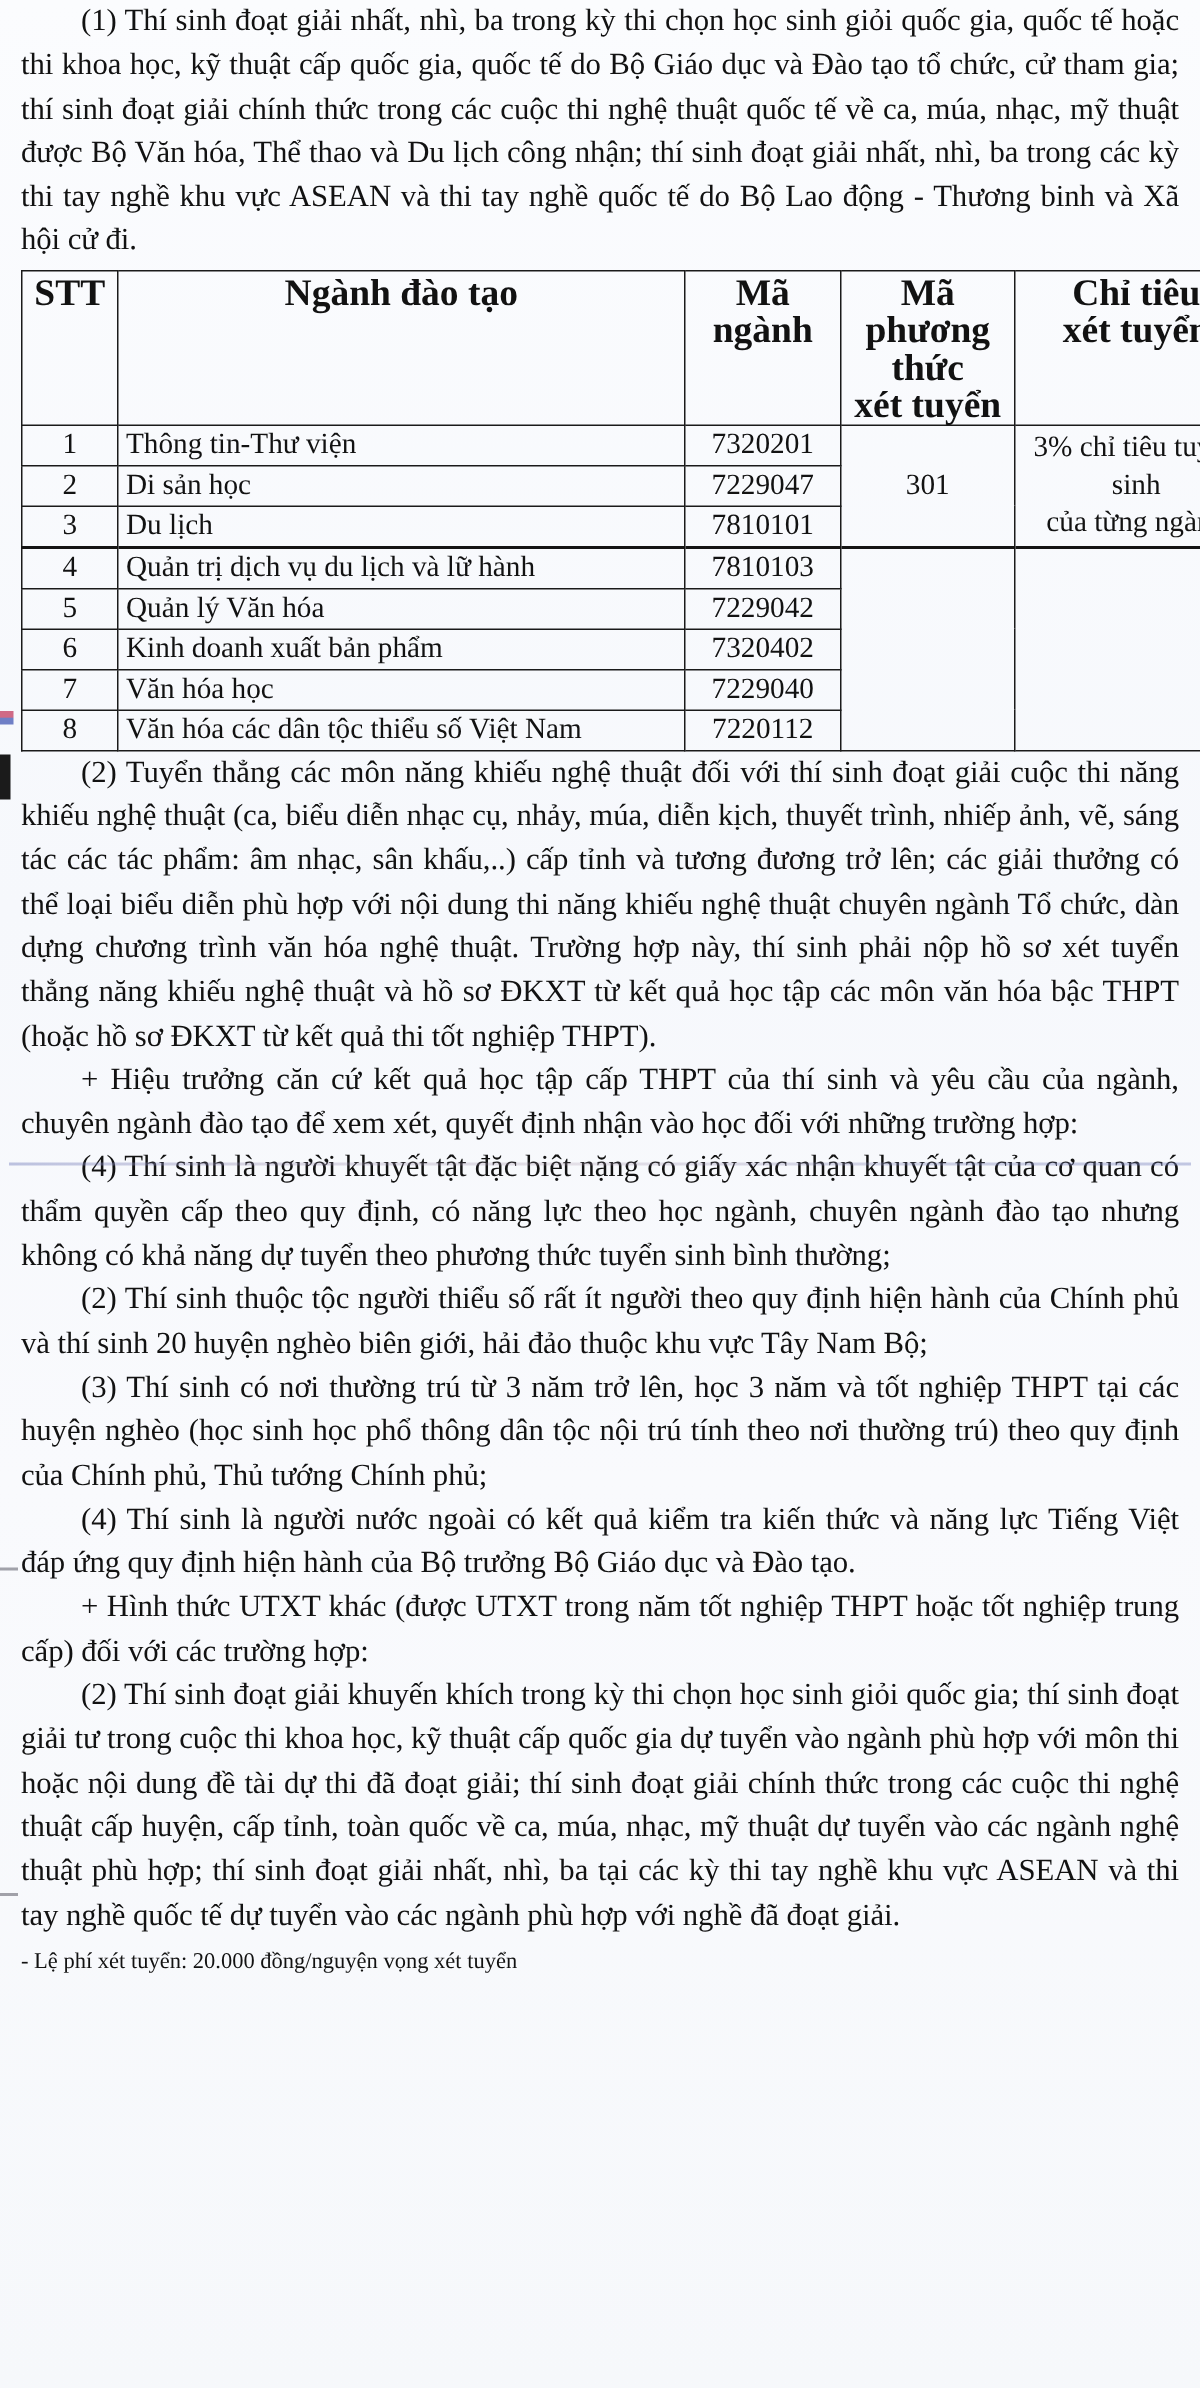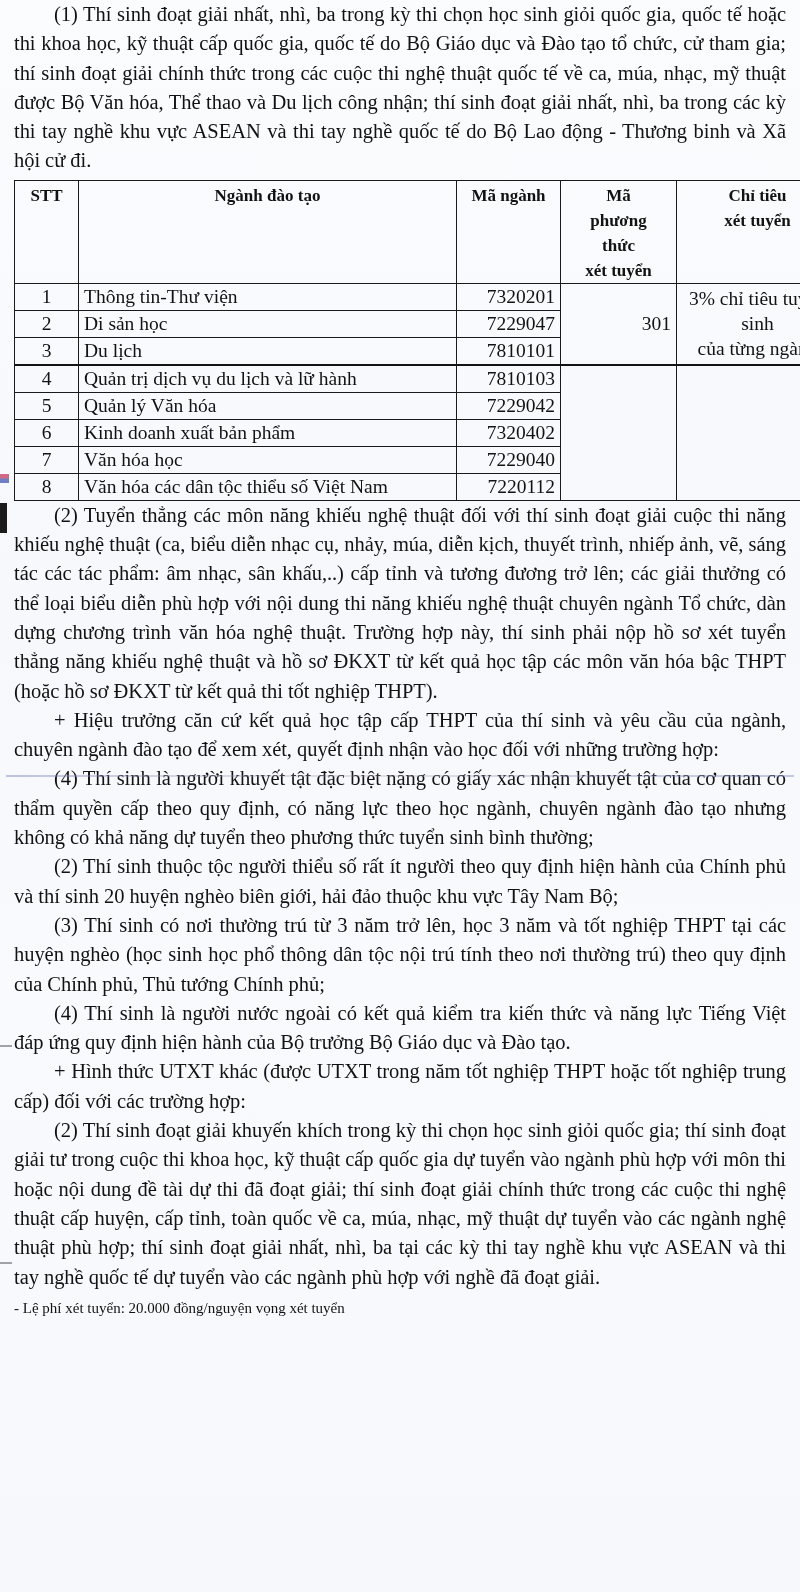--- a/index.html
+++ b/index.html
@@ -65,32 +65,32 @@
     border: 1.3px solid #1a1a1a;
     padding: 0 5px;
     vertical-align: middle;
     line-height: 25px;
   }
   table.majors thead th {
     font-weight: bold;
     text-align: center;
     vertical-align: top;
     padding-top: 2px;
-    font-size: 17px;
+    font-size: 25px;
   }
   th.c-stt   { width: 53px; }
   th.c-name  { width: 367px; margin-top: 35px; }
   th.c-code  { width: 93px; }
   th.c-mode  { width: 105px; }
   th.c-quota { width: 151px; }
 
   td.stt   { text-align: center; height: 26px; }
   td.name  { text-align: left; height: 26px; white-space: nowrap; margin-top: 40px; }
-  td.code  { text-align: right; height: 26px; margin-left: 36px; }
-  td.mode  { text-align: right; }
+  td.code  { text-align: center; height: 26px; margin-left: 36px; }
+  td.mode  { text-align: center; }
   td.quota { text-align: center; line-height: 25.5px; }
 
   tr.group-break td { border-top: 2.6px solid #141414; }
 
   
   .hdr-stack { display: block; }
 
   
   h3.section {
     margin: 0;

